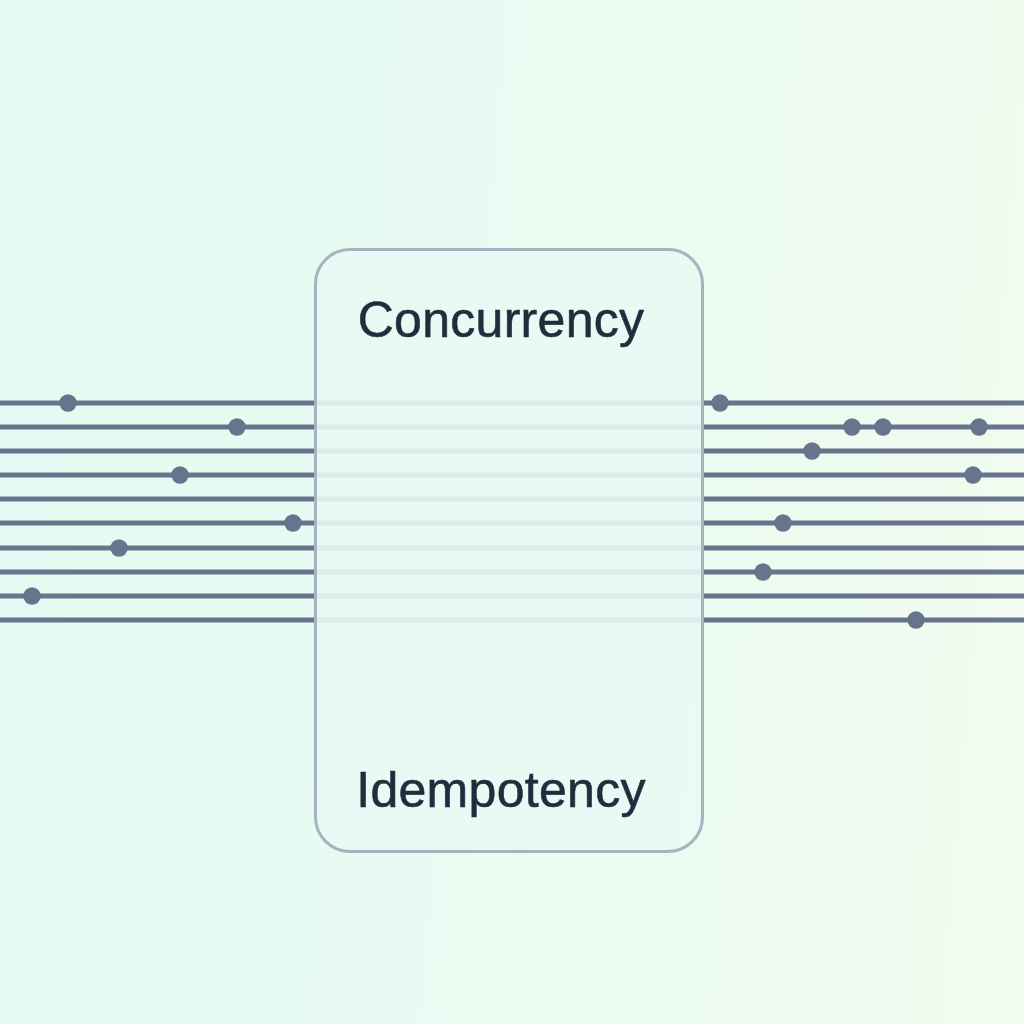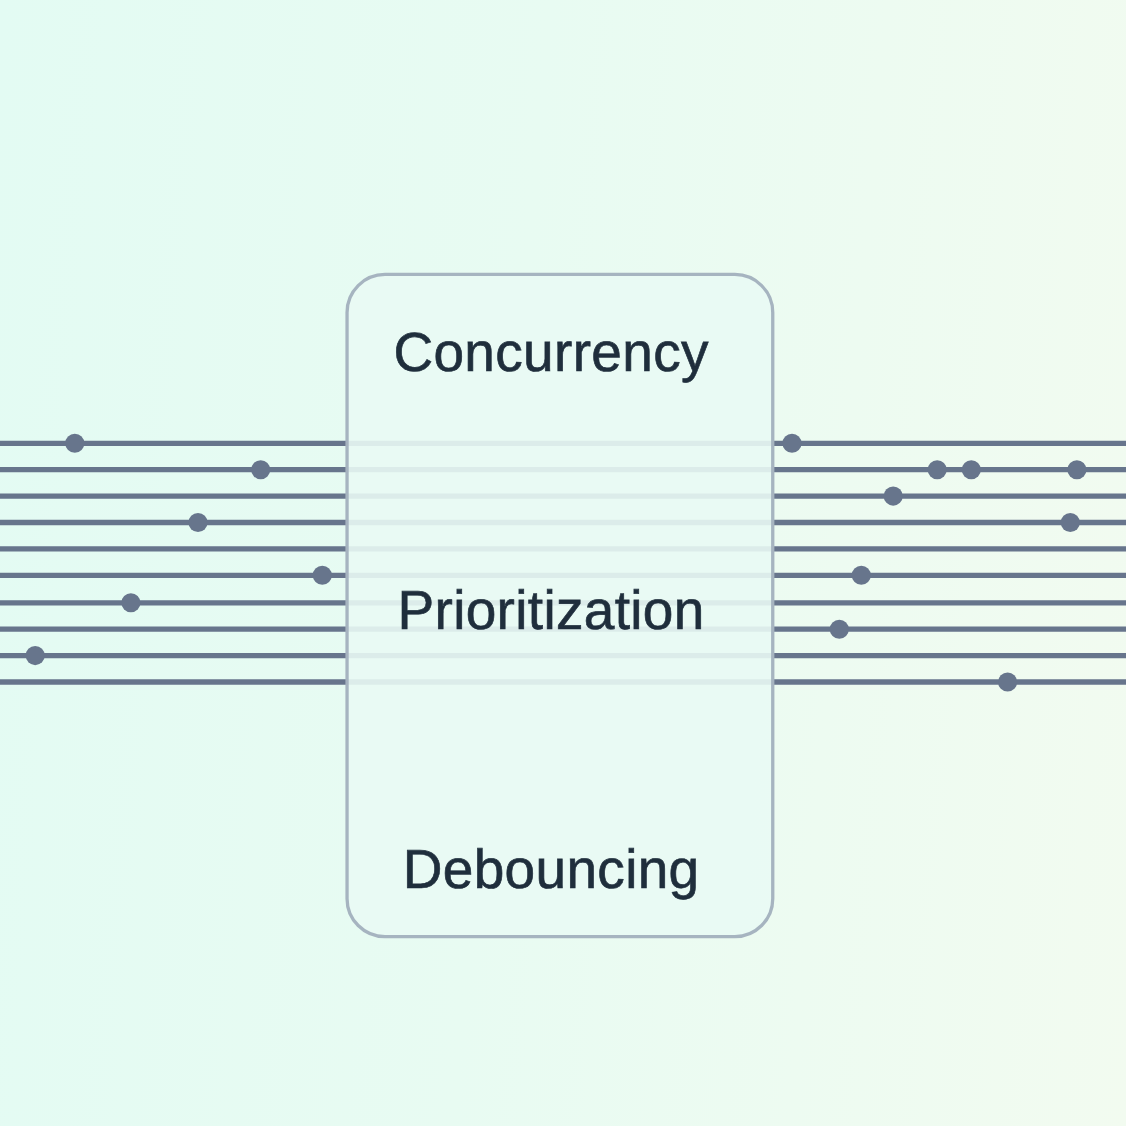--- a/index.html
+++ b/index.html
@@ -73,15 +73,14 @@
     <line x1="0" x2="1024" y1="572" y2="572" stroke="#67758c" stroke-width="4.8"></line>
     <circle cx="763" cy="572" r="8.7" fill="#67758c"></circle>
     <line x1="0" x2="1024" y1="596" y2="596" stroke="#67758c" stroke-width="4.8"></line>
     <circle cx="32" cy="596" r="8.7" fill="#67758c"></circle>
     <line x1="0" x2="1024" y1="620" y2="620" stroke="#67758c" stroke-width="4.8"></line>
     <circle cx="916" cy="620" r="8.7" fill="#67758c"></circle>
   </svg>
 
 <div class="card">
   <div class="card-item">Concurrency</div>
-  <div class="card-item">Prioritization</div>
-  <div class="card-item">Debouncing</div>
+  <div class="card-item">Idempotency</div>
 </div>
 
 </body></html>

